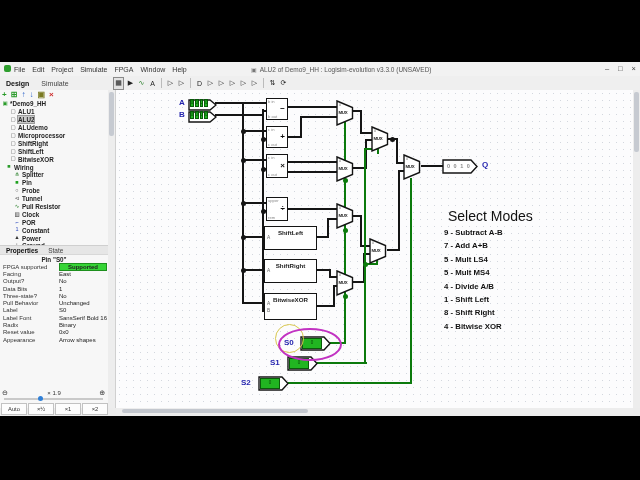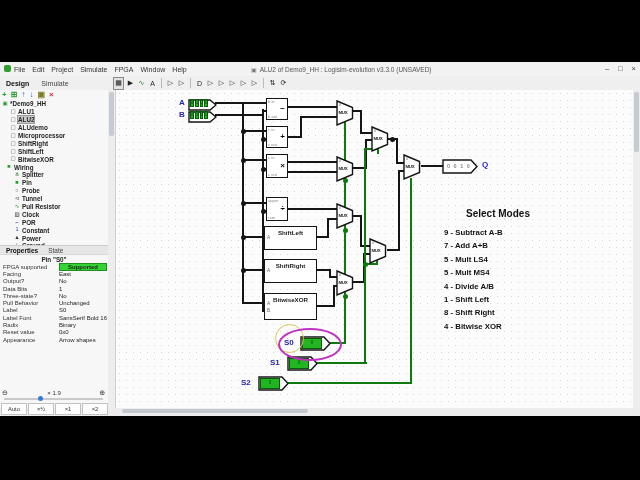--- a/index.html
+++ b/index.html
@@ -74,21 +74,21 @@
   .sub-box .name{position:absolute;left:0;top:2px;width:100%;text-align:center;font-size:6.2px;font-weight:bold;color:#222;}
   .sub-port{position:absolute;font-size:4.8px;color:#666;}
   .mux{position:absolute;width:18px;height:26px;}
   .mux svg{position:absolute;left:0;top:0;}
   .mux .mz{position:absolute;left:3px;top:3px;font-size:3.8px;color:#777;}
   .mux .ml{position:absolute;left:2.5px;top:10px;font-size:4.4px;font-weight:bold;color:#222;letter-spacing:-0.3px;}
   .pin{position:absolute;}
   .bitcell{position:absolute;background:#21b521;border:0.8px solid #0a5c0a;box-sizing:border-box;color:#064d06;font-size:4.5px;line-height:1;display:flex;align-items:center;justify-content:center;}
   .net-label{position:absolute;font-size:8px;font-weight:bold;color:#2424ae;}
   .qval{position:absolute;left:5px;top:4px;font-size:5.5px;letter-spacing:1px;color:#8a8a8a;font-weight:bold;}
-  #mode-title{position:absolute;left:448px;top:208px;width:100px;text-align:center;font-size:10px;font-weight:bold;color:#111;}
+  #mode-title{position:absolute;left:448px;top:208px;width:100px;font-size:14px;font-weight:normal;color:#111;}
   .mode-item{position:absolute;left:444px;font-size:7.8px;font-weight:bold;color:#111;white-space:nowrap;}
   #s0-ellipse{position:absolute;left:278px;top:328px;width:60px;height:29px;border:2px solid #c232c2;border-radius:50%;}
   #s0-circle{position:absolute;left:275px;top:324px;width:27px;height:27px;border:1.6px solid #d8c74e;border-radius:50%;}
   .bar{position:absolute;left:0;width:640px;background:#000;}
 </style>
 </head>
 <body>
 
 <div id="screen">
   <div class="bar" style="top:0;height:62px;"></div>

